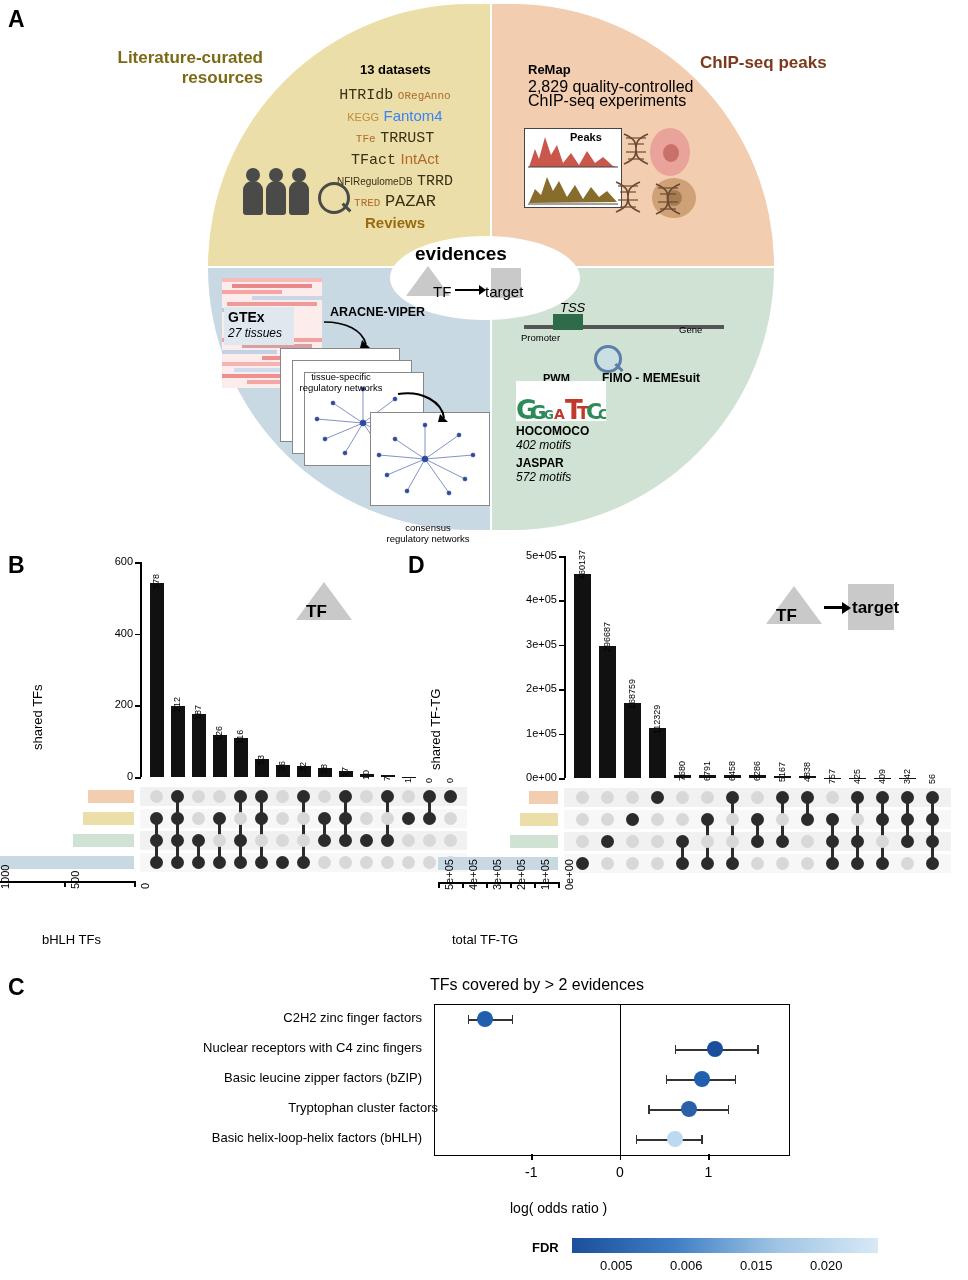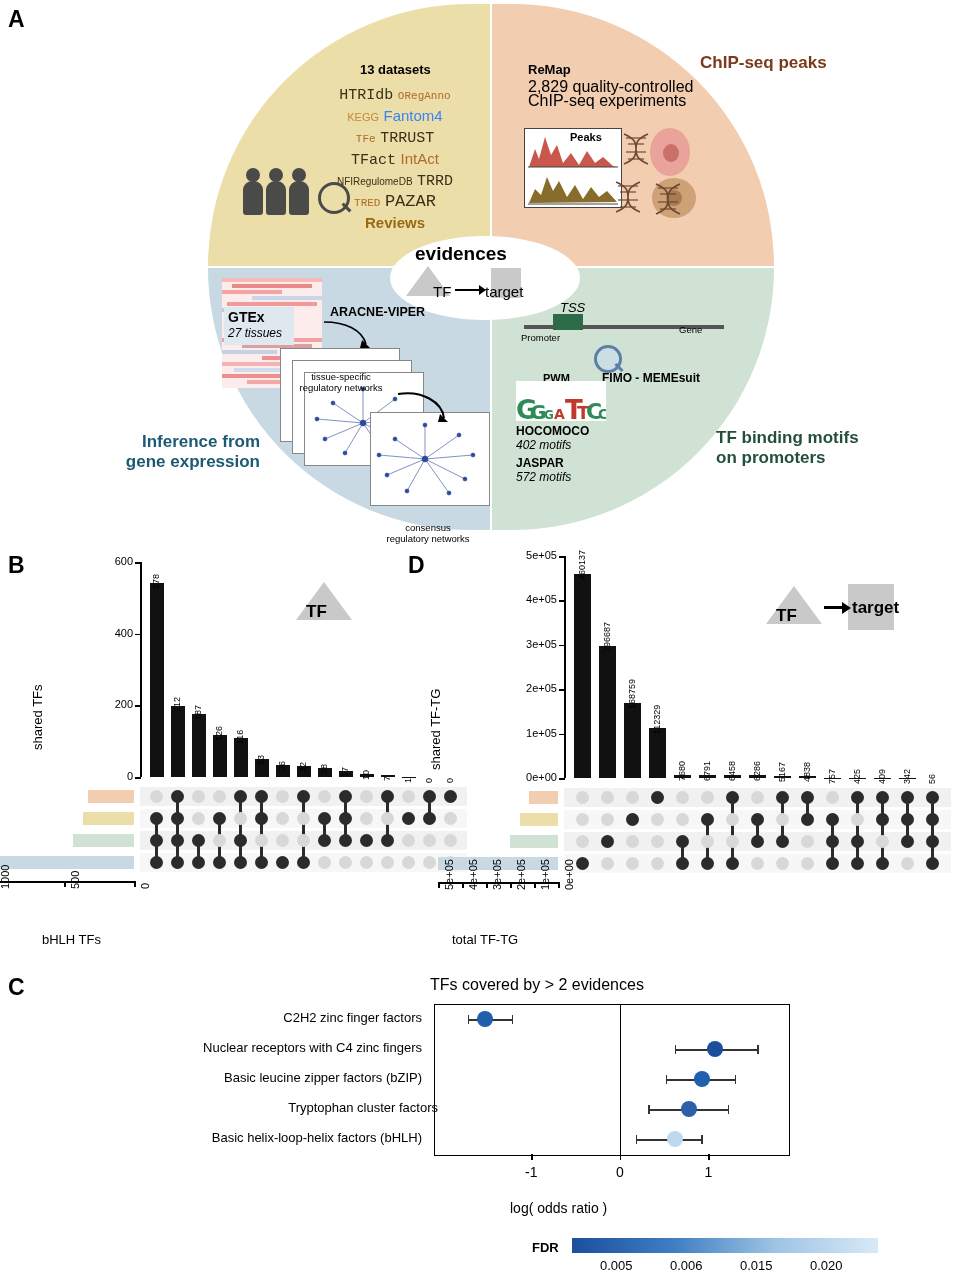--- a/index.html
+++ b/index.html
@@ -95,25 +95,23 @@
 <body>
 
 <div id="panelA">
   <div class="panel-letter" style="left:8px;top:6px;">A</div>
 
   <div class="quad q-tl"></div>
   <div class="quad q-tr"></div>
   <div class="quad q-bl"></div>
   <div class="quad q-br"></div>
 
+  <div class="q-title" id="tl-title" style="white-space:pre-line">Literature-curated
+resources</div>
   <div class="q-title" id="tr-title" style="white-space:pre-line">ChIP-seq peaks</div>
-  <div class="q-title" id="bl-title" style="white-space:pre-line">Inference from
-gene expression</div>
-  <div class="q-title" id="br-title" style="white-space:pre-line">TF binding motifs
-on promoters</div>
 
   <div class="ds-title" id="ds13">13 datasets</div>
   <div class="dslist">
     <div><span class="m1">HTRIdb</span>
          <span class="m2">ORegAnno</span></div>
     <div><span class="m4">KEGG</span>
          <span class="m3">Fantom4</span></div>
     <div><span class="m2">TFe</span>
          <span class="m1">TRRUST</span></div>
     <div><span class="m1">TFact</span>

